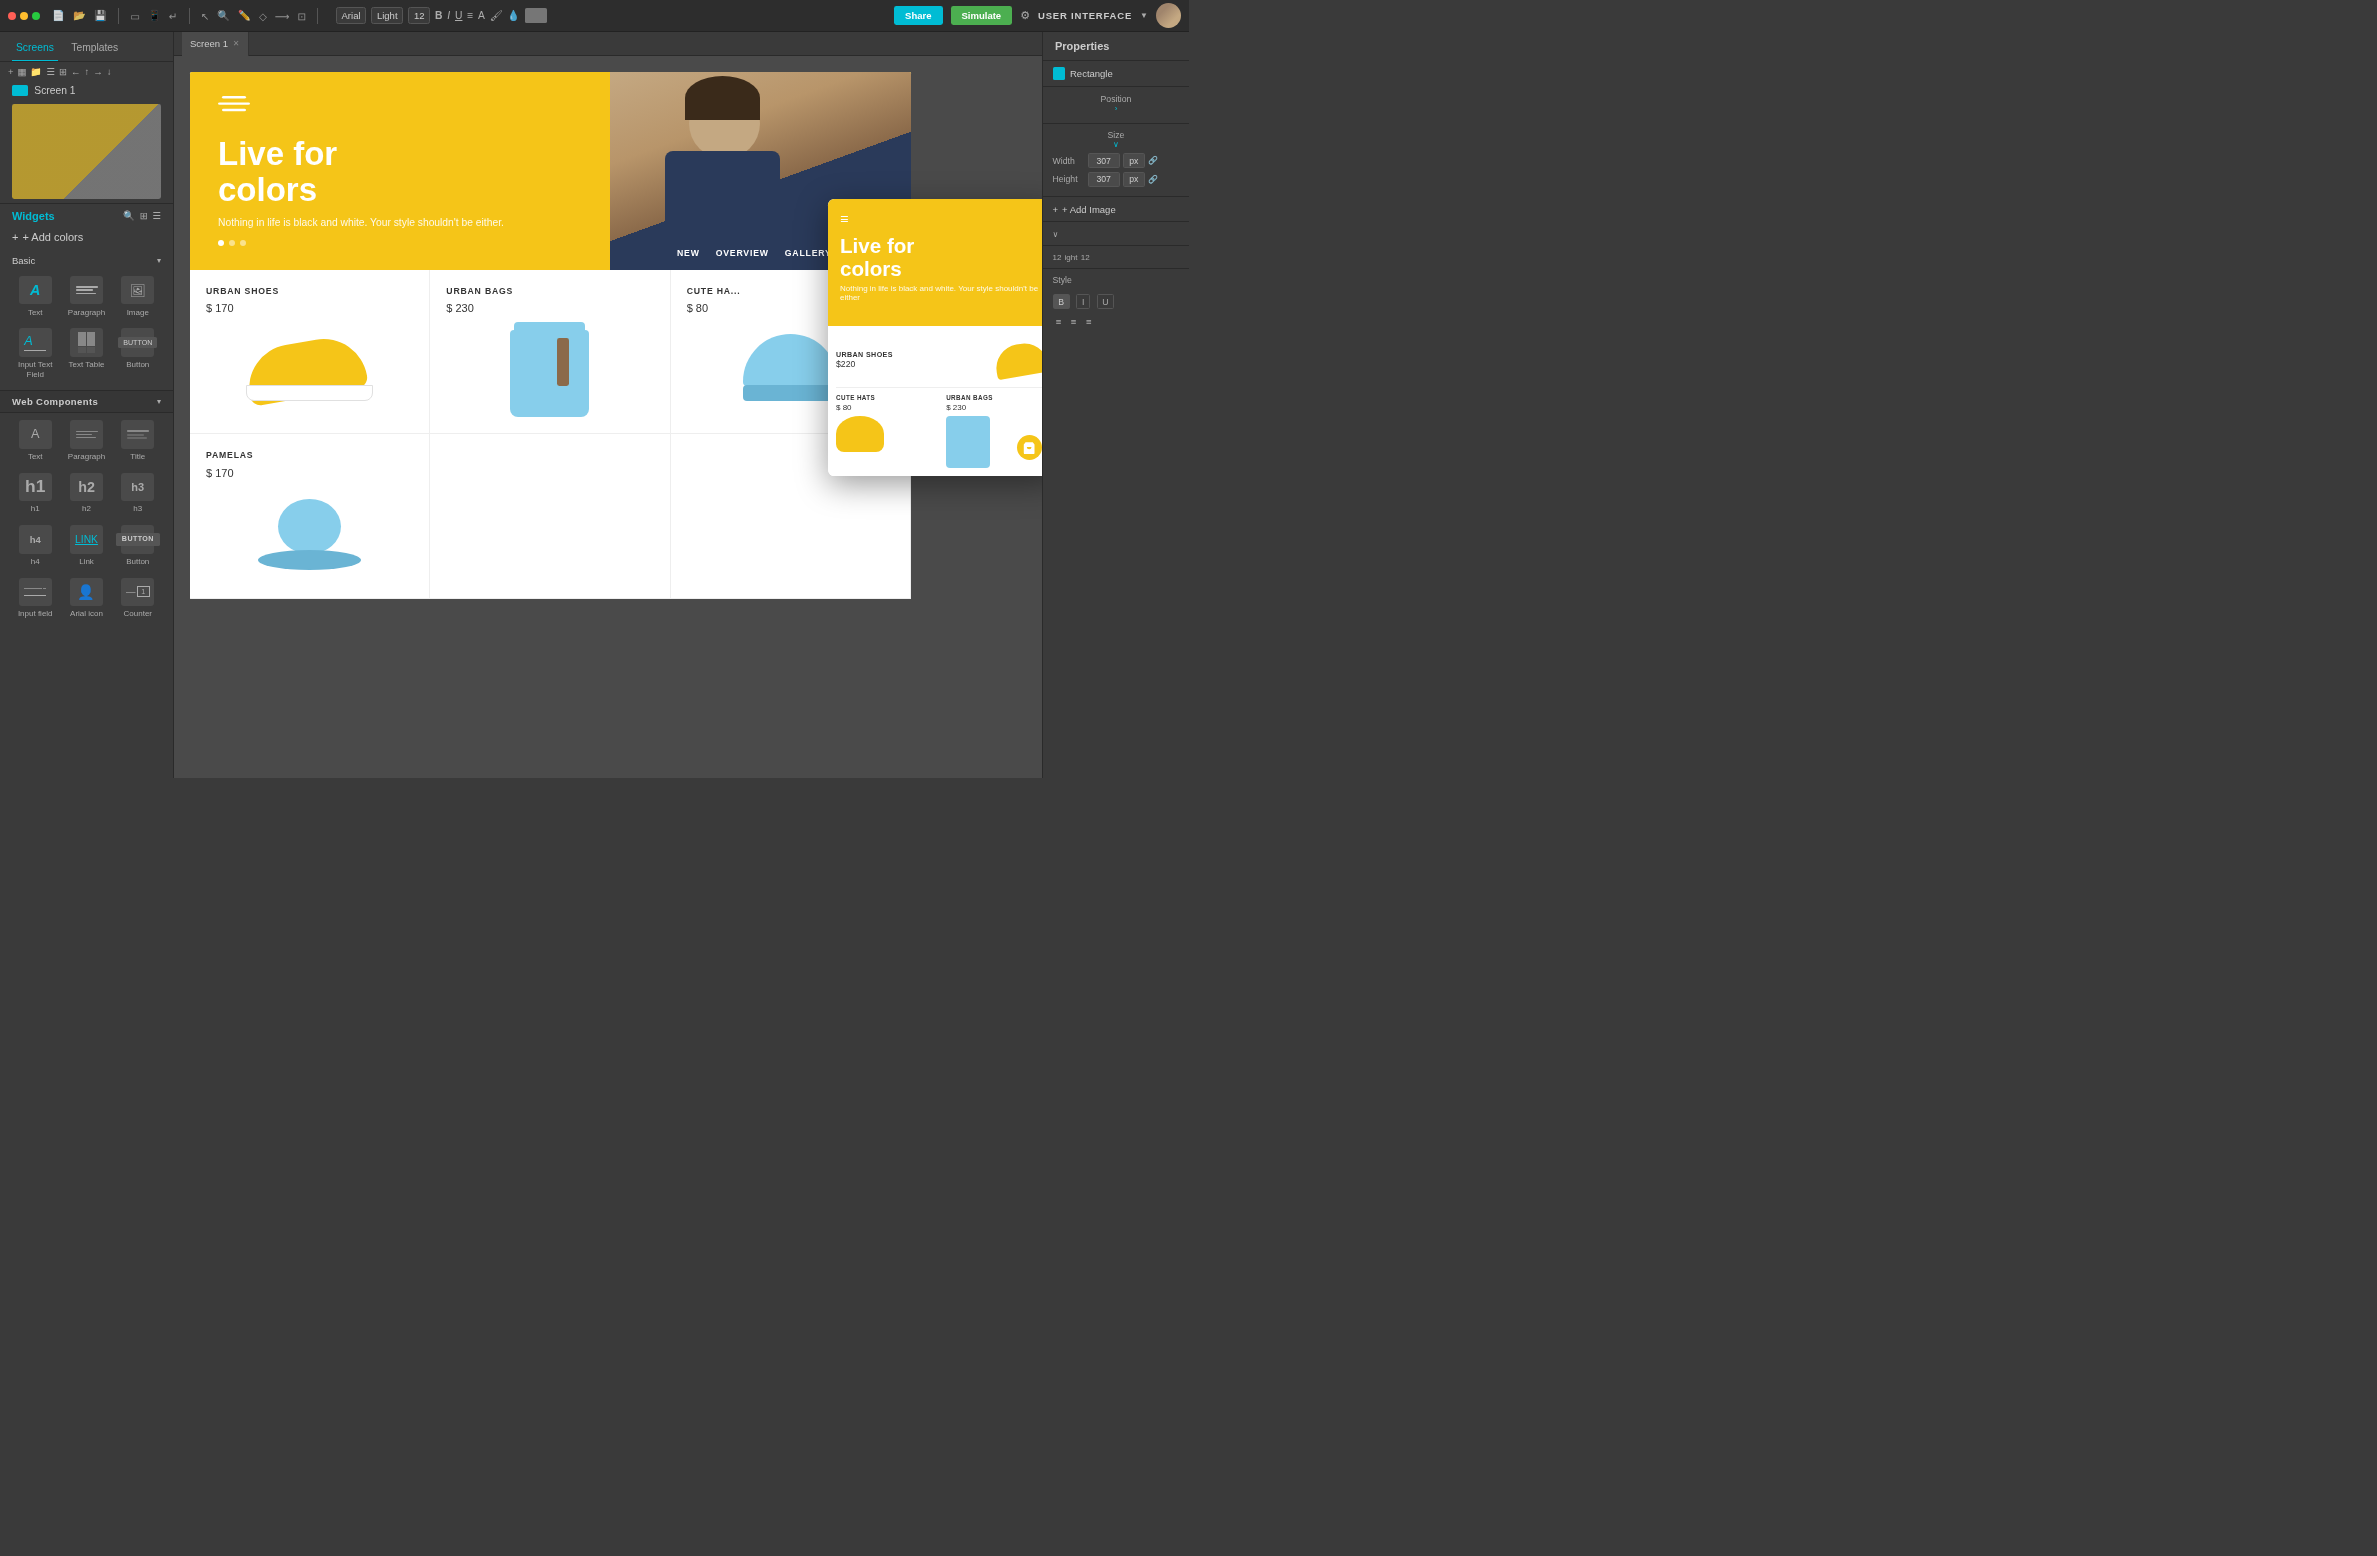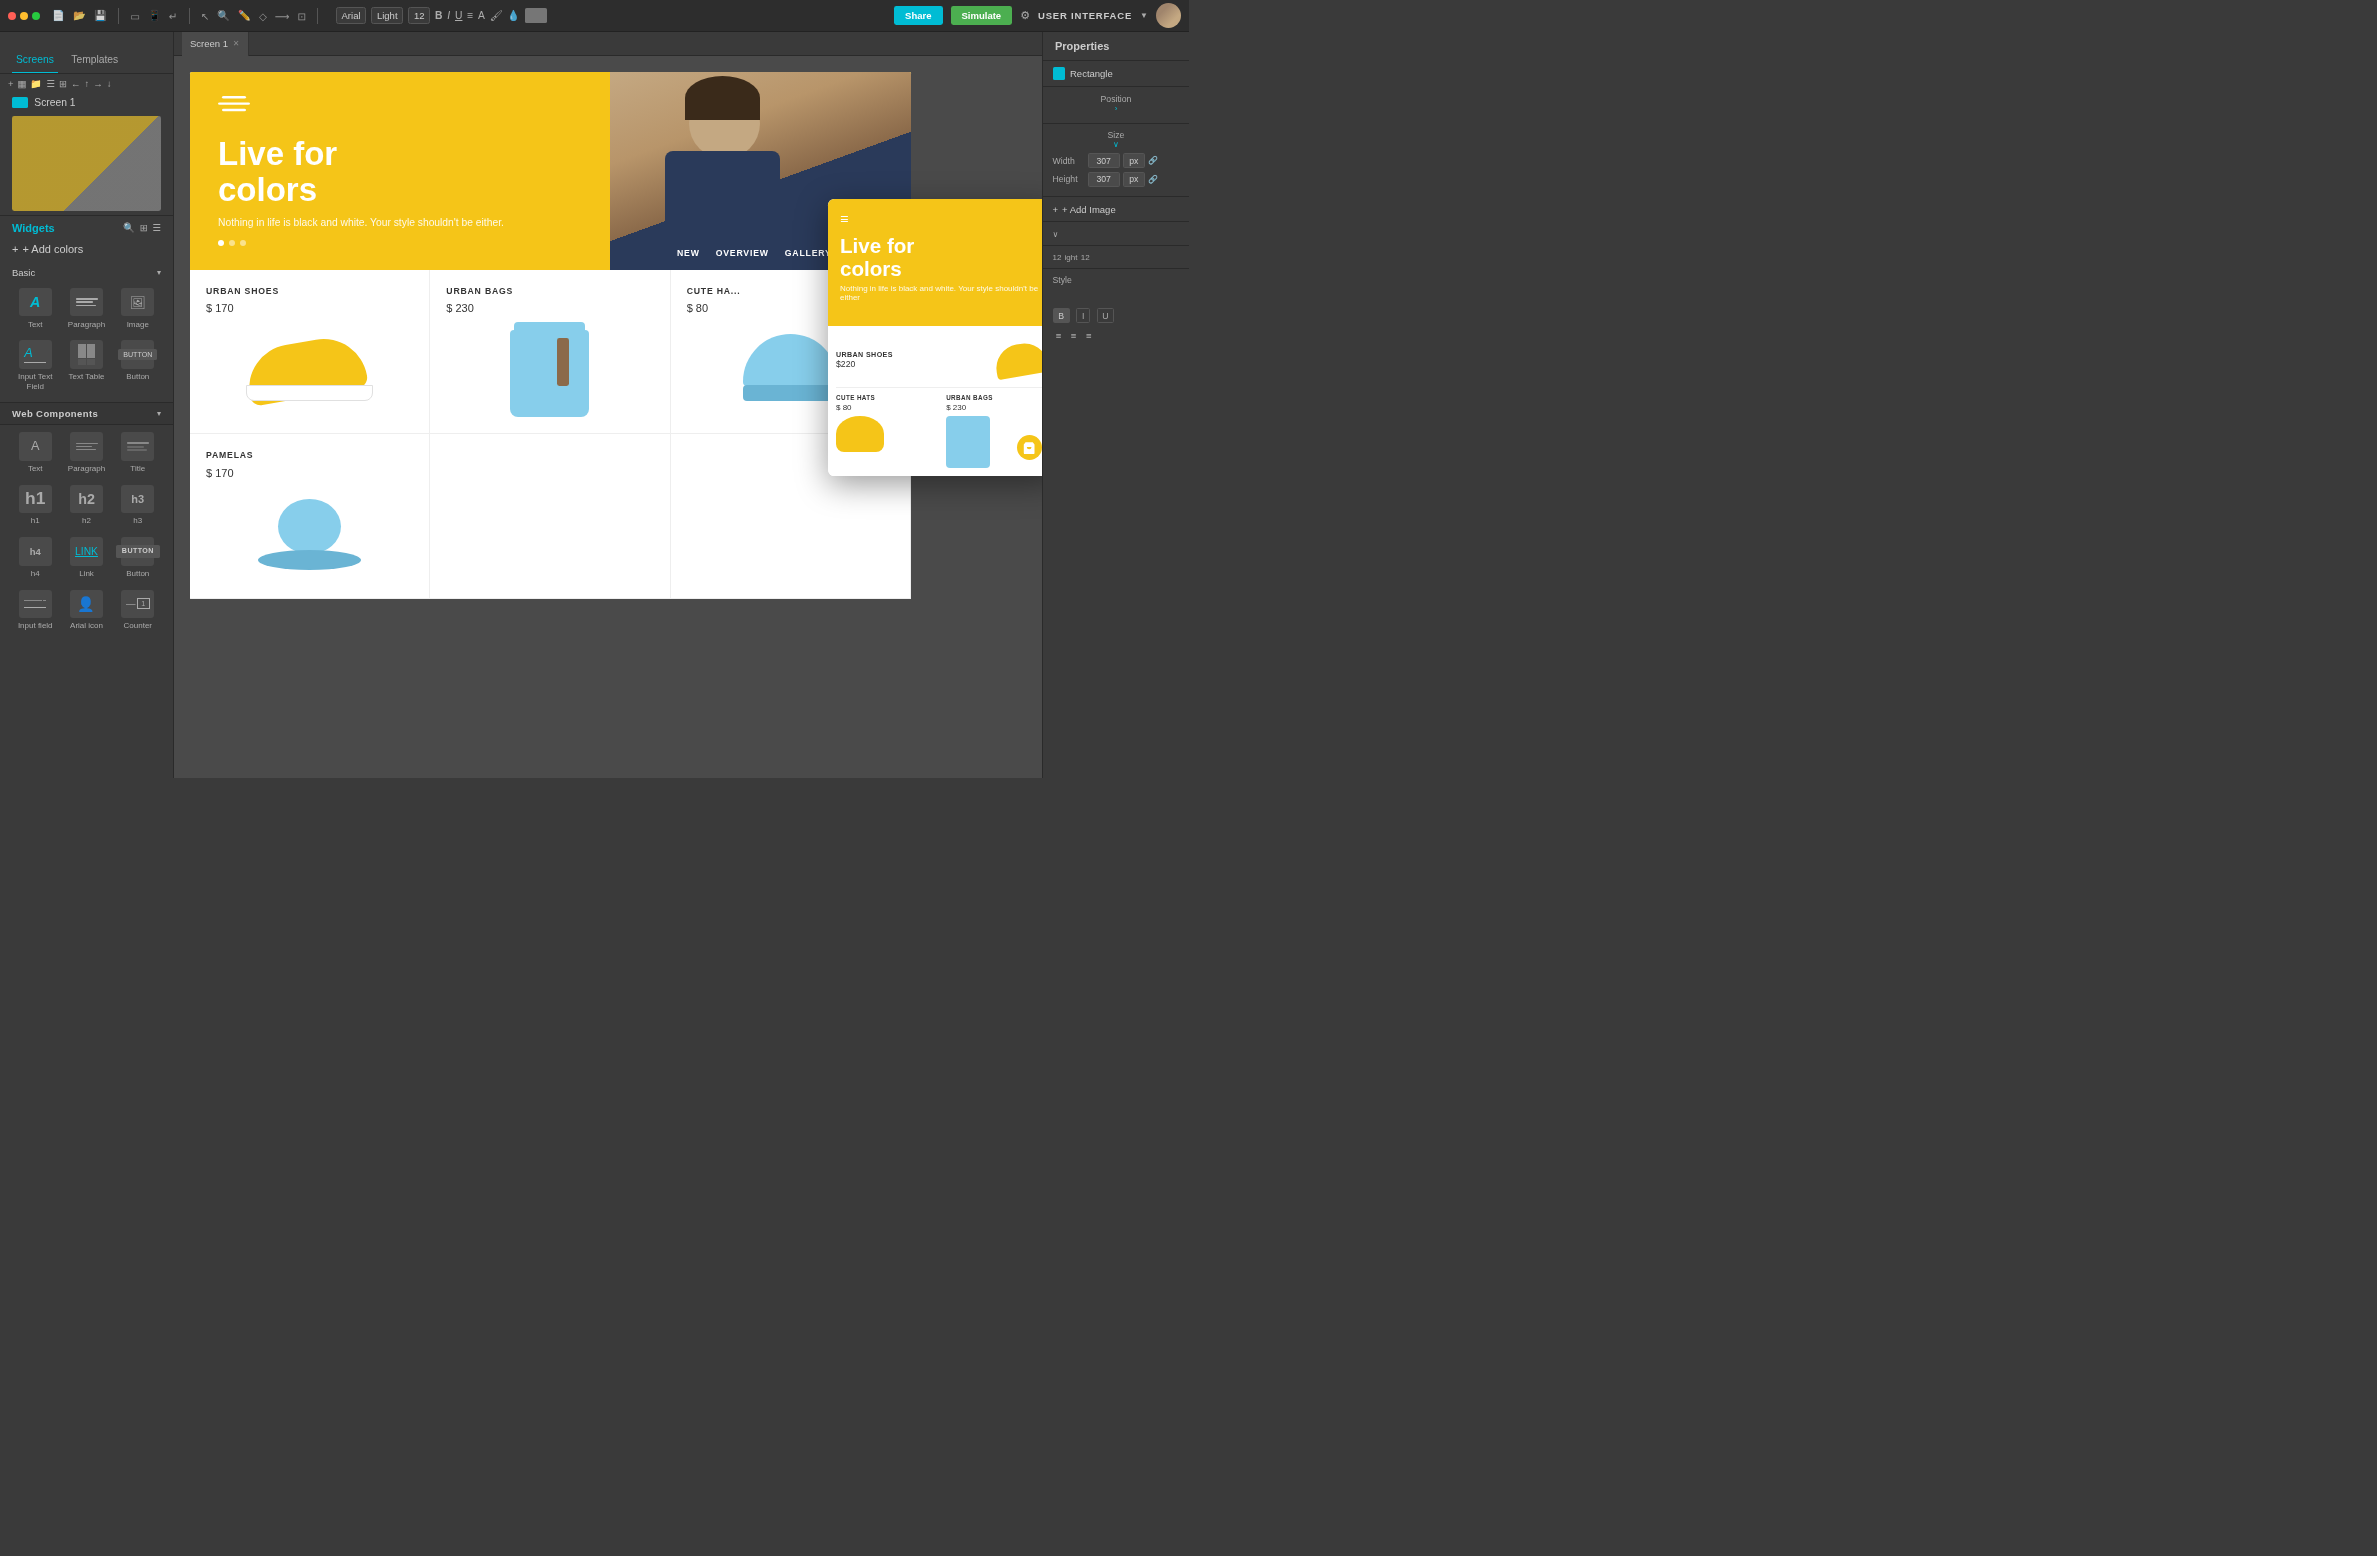--- a/index.html
+++ b/index.html
@@ -32,21 +32,21 @@
     .user-label { color: #ccc; font-size: 9.5px; font-weight: bold; letter-spacing: 0.8px; }
     .avatar-placeholder { width: 25px; height: 25px; border-radius: 50%; background: linear-gradient(135deg, #a0856c 30%, #c4a882 70%); }
 
     
     .main-layout { display: flex; height: calc(778px - 32px); }
 
     
     .left-panel { width: 174px; background: #3a3a3a; display: flex; flex-direction: column; border-right: 0.8px solid #2a2a2a; flex-shrink: 0; }
 
     
-    .left-tabs { display: flex; padding: 0 12px; border-bottom: 0.8px solid #2a2a2a; margin-top: 16px; }
+    .left-tabs { display: flex; padding: 0 12px; border-bottom: 0.8px solid #2a2a2a; margin-top: 4px; }
     .left-tab { padding: 6.3px 4px; font-size: 10.3px; color: #aaa; cursor: pointer; margin-right: 9.5px; border-bottom: 1.6px solid transparent; }
     .left-tab.active { color: #00bcd4; border-bottom: 1.6px solid #00bcd4; }
 
     
     .screen-list-controls { display: flex; align-items: center; padding: 4px 8px; gap: 4px; }
     .ctrl-icon { color: #aaa; font-size: 9.5px; cursor: pointer; }
     .screen-item { display: flex; align-items: center; gap: 6.3px; padding: 4px 12px; cursor: pointer; }
     .screen-thumb { width: 16px; height: 11px; background: #00bcd4; border-radius: 1.6px; }
     .screen-name { font-size: 10.3px; color: #ccc; }
     .screen-preview { margin: 4px 12px; background: #555; height: 95px; border-radius: 2.4px; overflow: hidden; display: flex; align-items: center; justify-content: center; }
@@ -643,21 +643,21 @@
 
     <div class="prop-section">
       <div style="display:flex; align-items:center; gap:3.2px;">
         <span style="font-size:8px; color:#aaa;">12</span>
         <span style="font-size:8px; color:#aaa;">ight</span>
         <span style="font-size:8px; color:#aaa;">12</span>
       </div>
     </div>
 
     <div class="style-section">
-      <div style="display:flex; align-items:center; margin-bottom:23px;">
+      <div style="display:flex; align-items:center; margin-bottom:9px;">
         <span style="font-size:8.7px; color:#aaa; flex:1;">Style</span>
       </div>
       <div class="style-row">
         <button class="style-btn active">B</button>
         <button class="style-btn">I</button>
         <button class="style-btn">U</button>
       </div>
       <div class="align-row">
         <span class="align-btn">≡</span>
         <span class="align-btn">≡</span>

